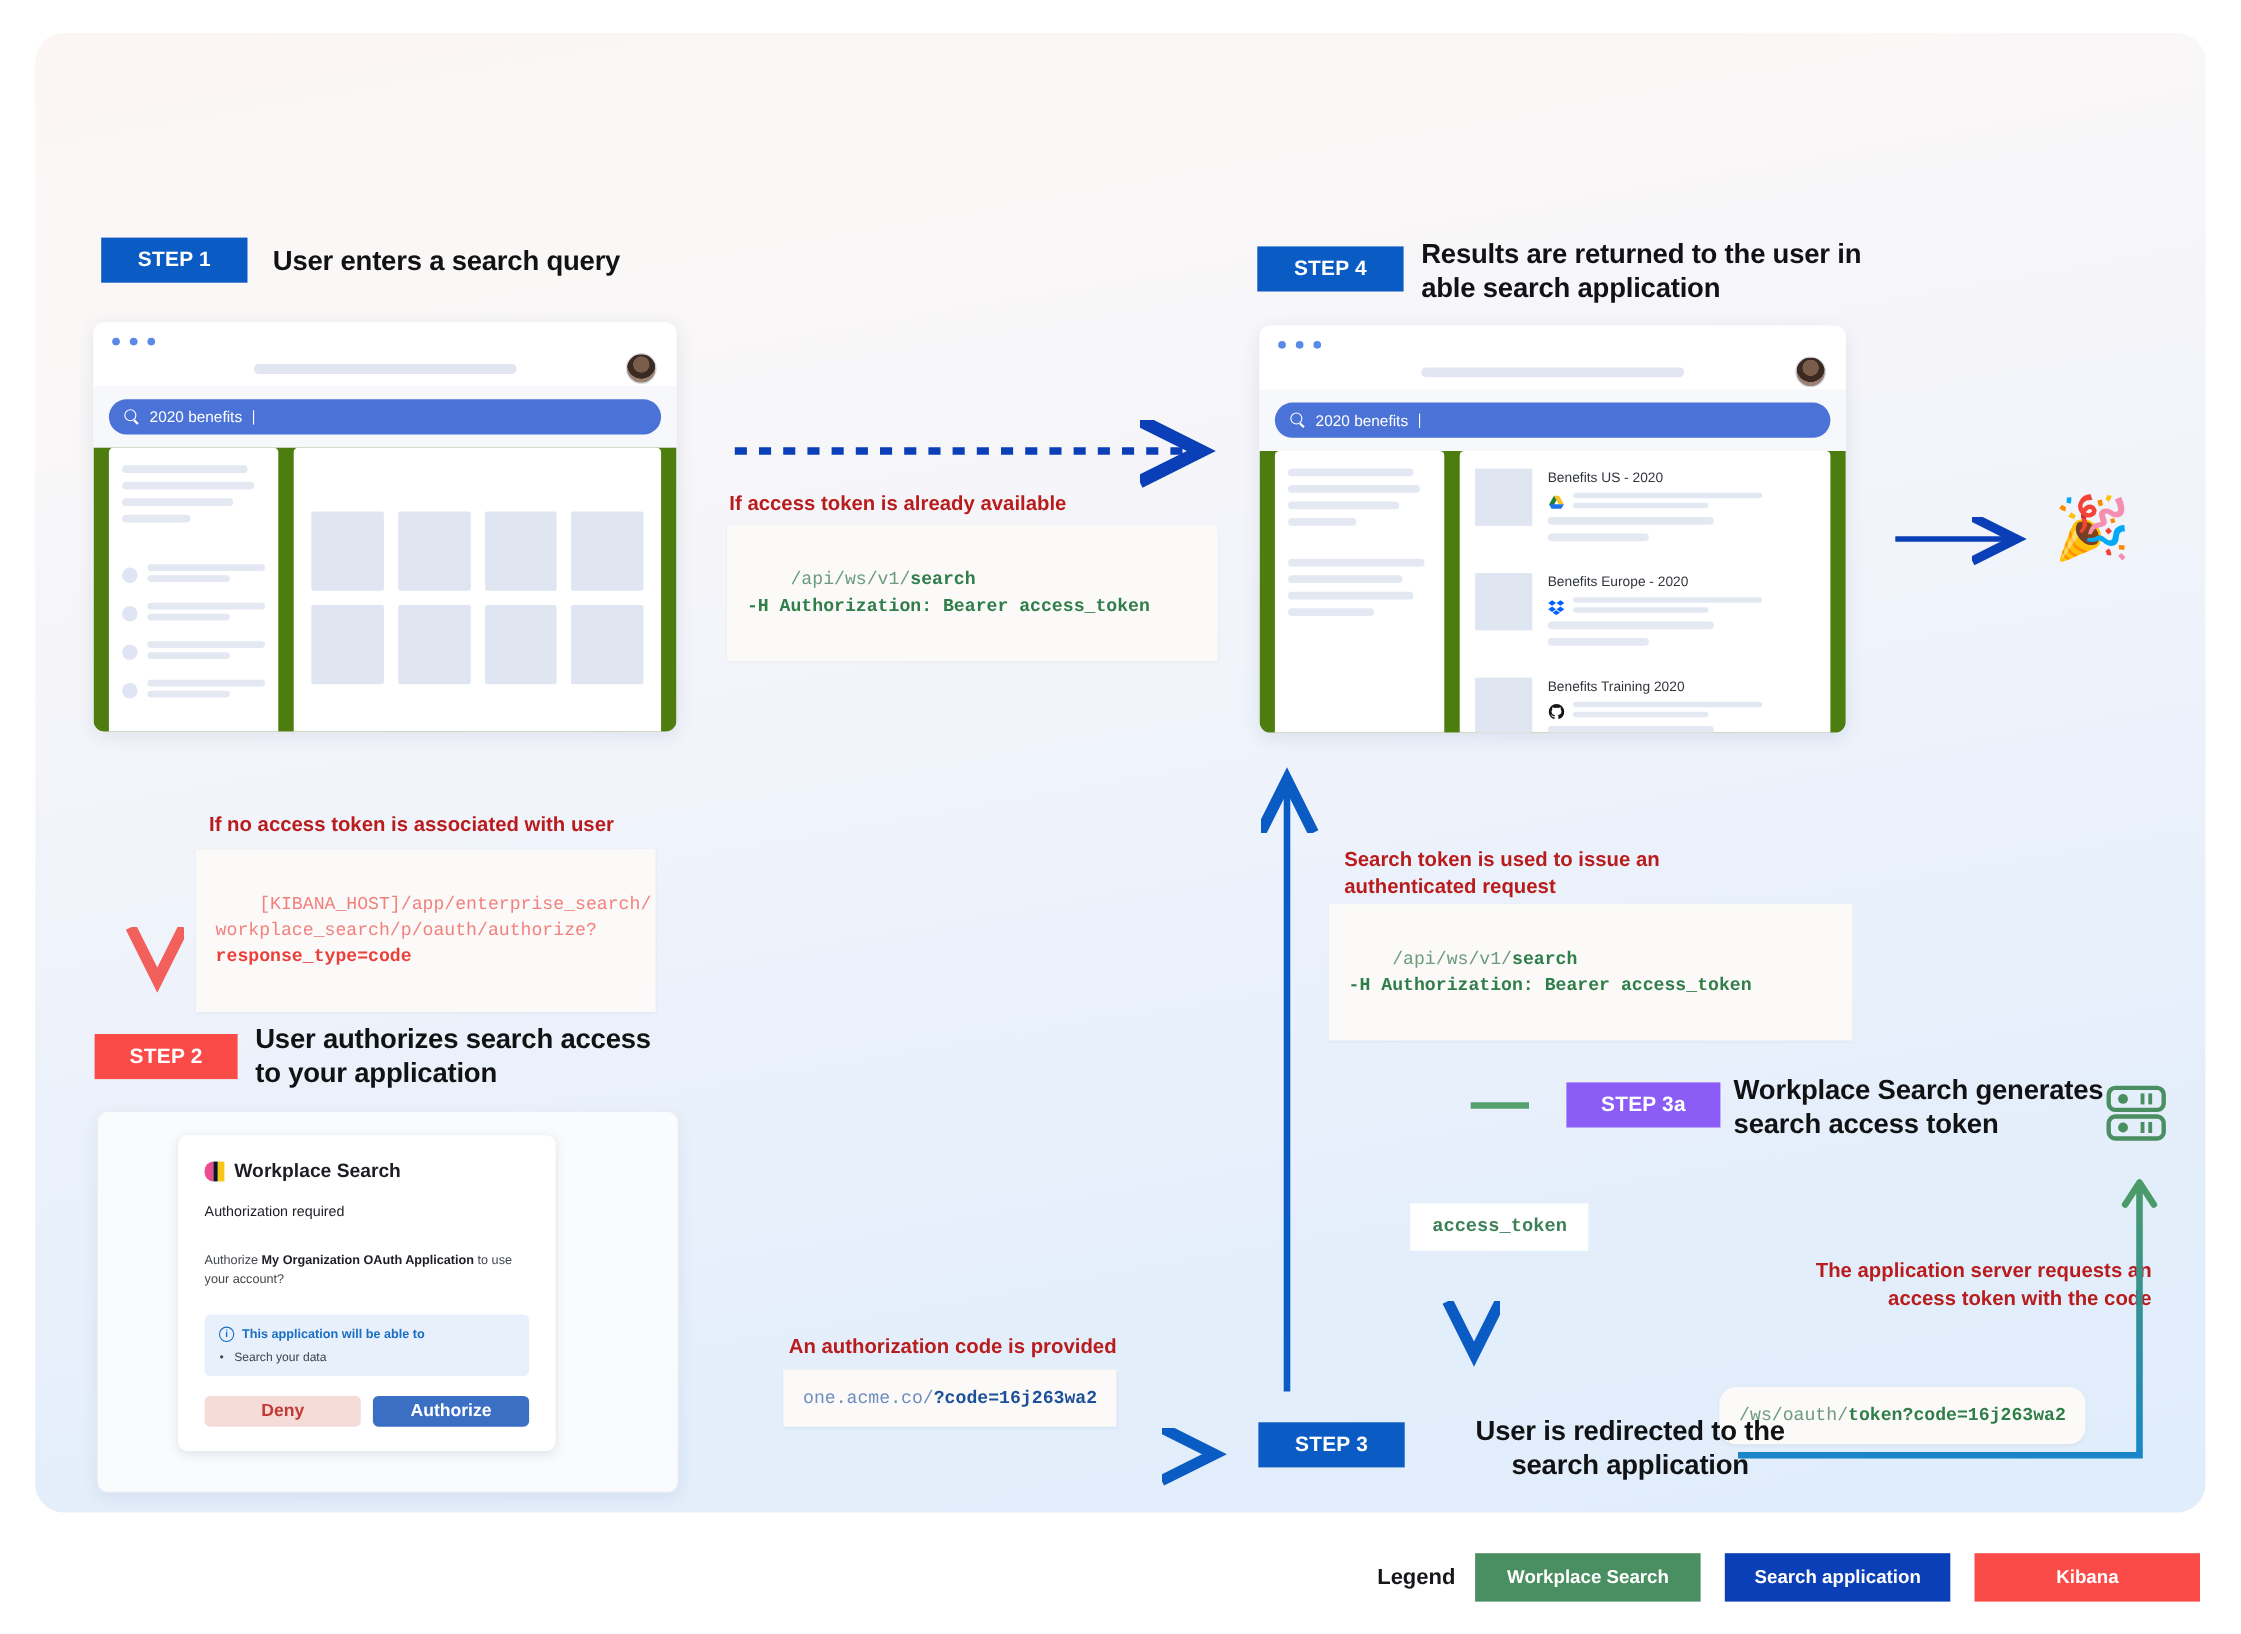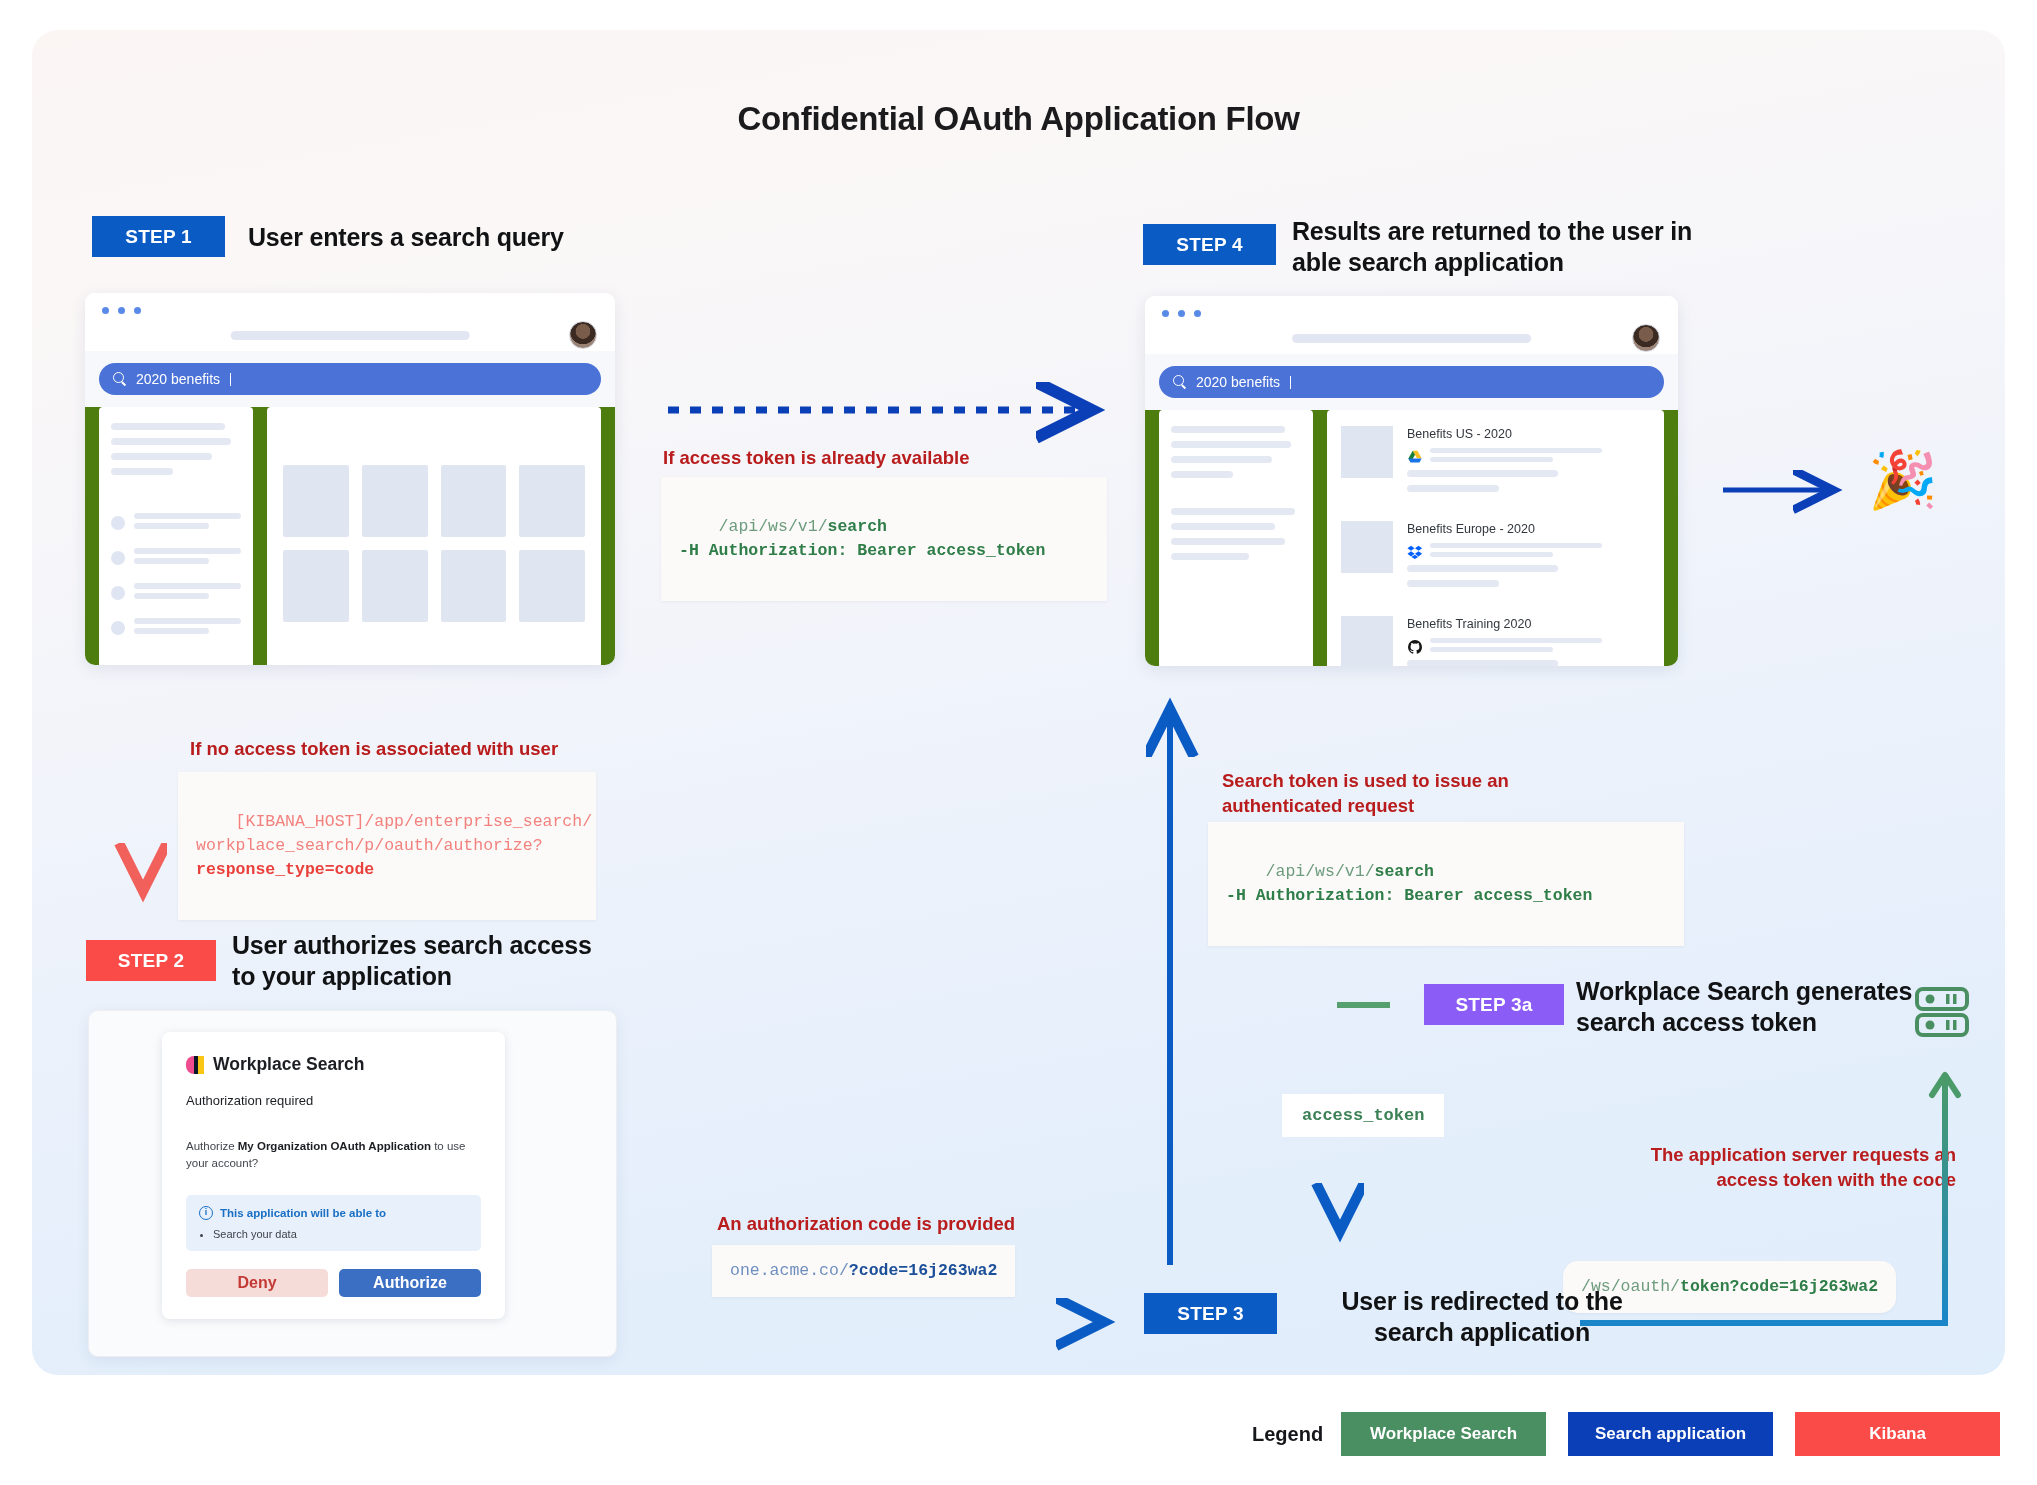--- a/index.html
+++ b/index.html
@@ -149,21 +149,20 @@
   .legend .lbl{font-size:20px;font-weight:bold;color:#15171a;margin-right:18px;}
   .legend .chip{width:205px;height:44px;display:flex;align-items:center;justify-content:center;color:#fff;font-size:17px;font-weight:bold;margin-right:22px;}
   .legend .chip:last-child{margin-right:0;}
 </style>
 </head>
 <body>
 
 <div id="stage">
   <div class="canvas"></div>
 
-  <div class="title">Confidential OAuth Application Flow</div>
 
   <div class="pill blue" style="left:92px;top:216px;width:133px;height:41px;">STEP 1</div>
   <div class="steptitle" style="left:248px;top:222px;width:460px;">User enters a search query</div>
 
   <div class="browser" style="left:85px;top:293px;width:530px;height:372px;">
     <div class="br-top">
       <div class="dots">
           <i></i>
           <i></i>
           <i></i>

